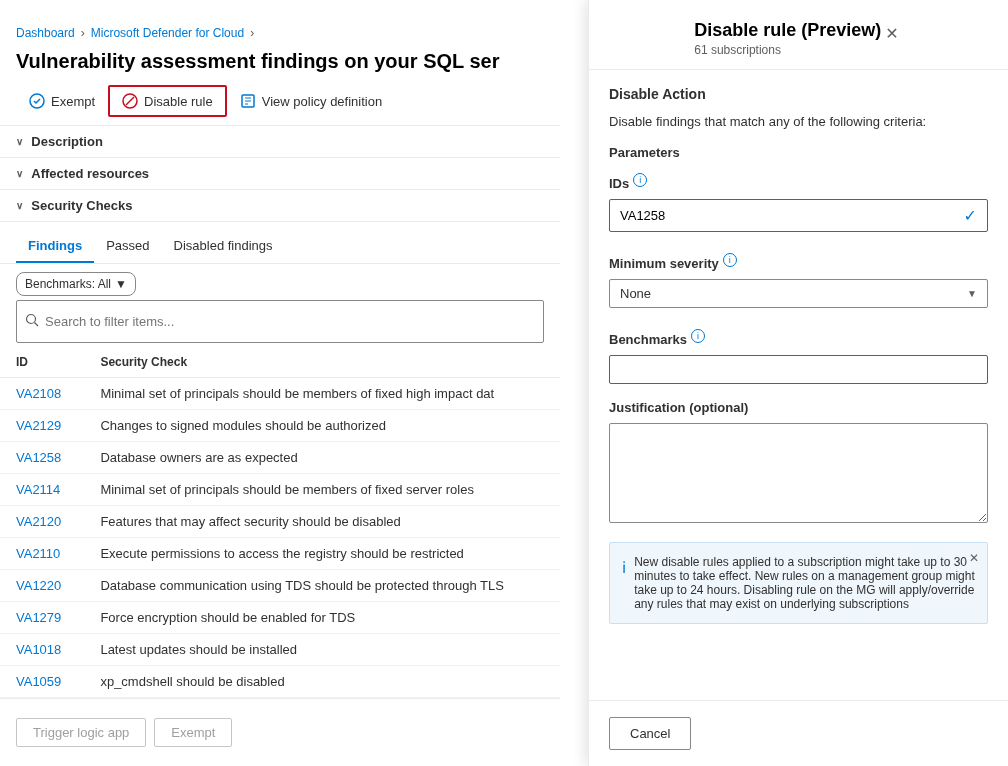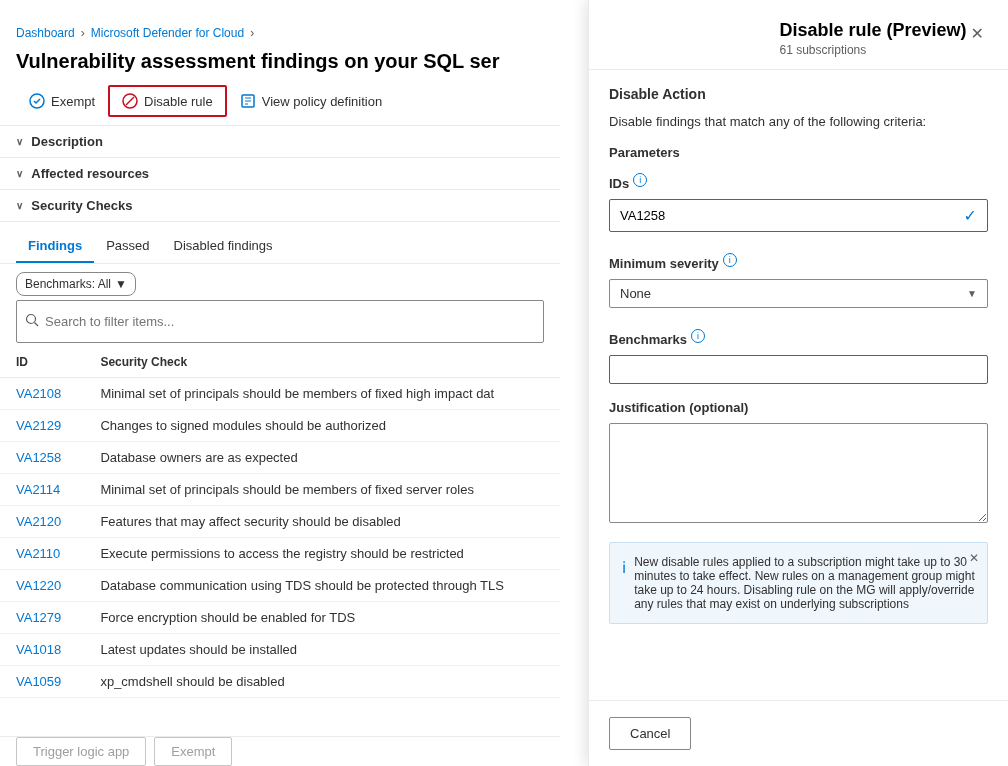--- a/index.html
+++ b/index.html
@@ -27,27 +27,27 @@
     .filter-dropdown { display: inline-flex; align-items: center; gap: 4px; border: 1px solid #8a8886; padding: 4px 8px; font-size: 12px; cursor: pointer; border-radius: 8px; background: #fff; }
     .search-box { display: flex; align-items: center; gap: 6px; border: 1px solid #8a8886; padding: 12px 8px; margin-top: 4px; border-radius: 2px; width: calc(100% - 0px); }
     .search-box input { border: none; outline: none; font-size: 13px; width: 100%; color: #323130; }
 
     .table-container { overflow-y: auto; max-height: 360px; }
     table { width: 100%; border-collapse: collapse; }
     thead th { text-align: left; padding: 8px 16px; font-size: 12px; font-weight: 600; color: #323130; border-bottom: 1px solid #edebe9; background: #fff; position: sticky; top: 0; }
     tbody td { padding: 8px 16px; font-size: 13px; border-bottom: 1px solid #f3f2f1; }
     .link-blue { color: #0078d4; cursor: pointer; }
 
-    .bottom-toolbar { display: flex; gap: 8px; padding: 0 16px; border-top: 1px solid #edebe9; position: absolute; bottom: 0; left: 0; width: 560px; }
+    .bottom-toolbar { display: flex; gap: 8px; padding: 19px 16px; border-top: 1px solid #edebe9; position: absolute; bottom: 0; left: 0; width: 560px; }
     .btn-secondary { padding: 6px 16px; border: 1px solid #8a8886; background: #fff; font-size: 13px; cursor: pointer; border-radius: 2px; color: #323130; }
     .btn-secondary:disabled { color: #a19f9d; border-color: #c8c6c4; cursor: default; }
 
     
     .panel-overlay { position: fixed; top: 0; right: 0; width: 420px; height: 100vh; background: #fff; border-left: 1px solid #edebe9; box-shadow: -4px 0 12px rgba(0,0,0,0.1); display: flex; flex-direction: column; z-index: 100; }
-    .panel-header { display: flex; justify-content: flex-end; align-items: flex-start; padding: 20px 20px 12px; border-bottom: 1px solid #edebe9; }
+    .panel-header { display: flex; justify-content: center; align-items: flex-start; padding: 20px 20px 12px; border-bottom: 1px solid #edebe9; }
     .panel-title { font-size: 18px; font-weight: 600; color: #000; }
     .panel-subtitle { font-size: 12px; color: #605e5c; margin-top: 2px; }
     .panel-close { background: none; border: none; cursor: pointer; font-size: 16px; color: #605e5c; padding: 4px; display: flex; align-items: center; justify-content: center; }
 
     .panel-body { flex: 1; overflow-y: auto; padding: 16px 20px; }
 
     .panel-section-title { font-size: 14px; font-weight: 600; margin-bottom: 12px; }
     .panel-description { font-size: 13px; color: #323130; margin-bottom: 16px; }
     .panel-label { font-size: 13px; font-weight: 600; margin-bottom: 4px; margin-top: 12px; color: #323130; }
     .panel-label-row { display: flex; align-items: center; gap: 4px; }

